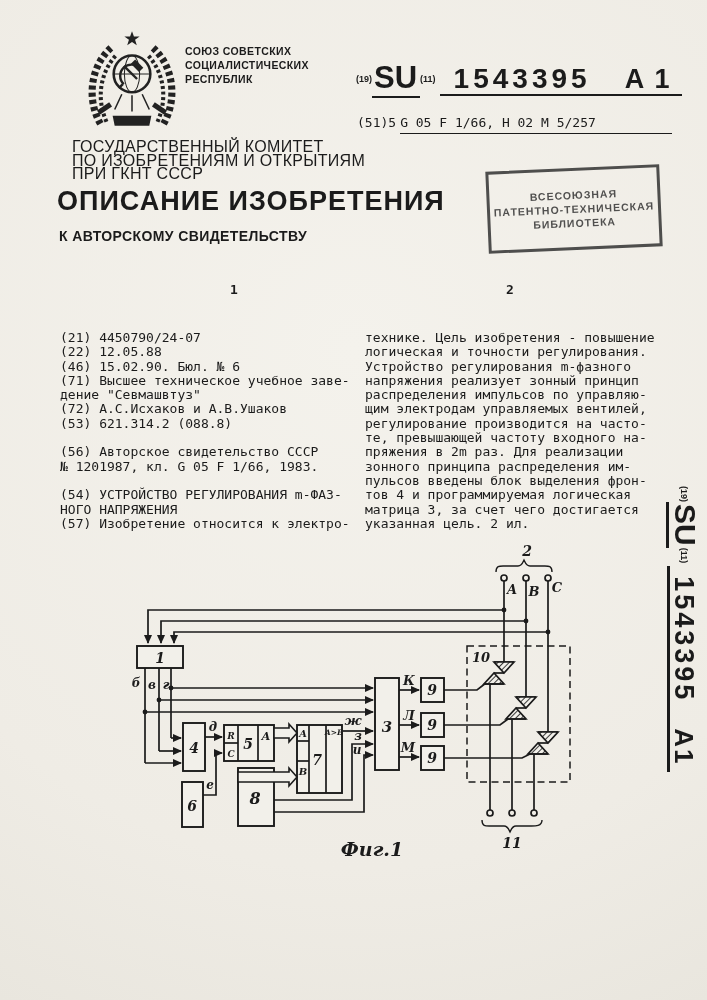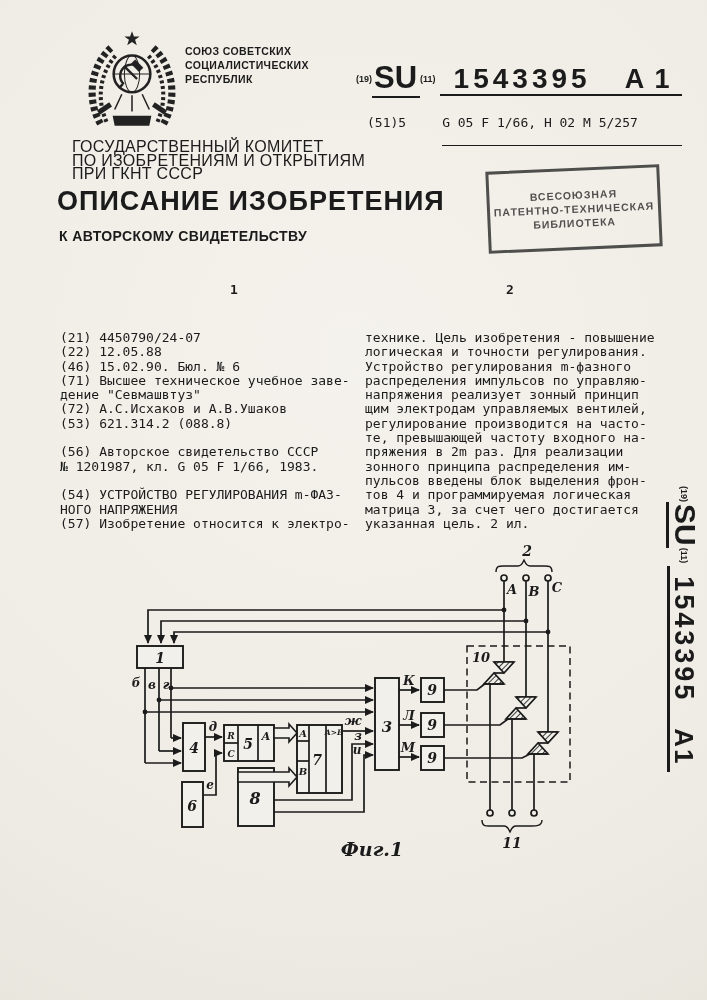--- a/index.html
+++ b/index.html
@@ -11,22 +11,22 @@
   .abs{position:absolute;}
   .mono{font-family:"DejaVu Sans Mono",monospace;}
   
   .union{left:185px;top:44px;font-size:10.5px;font-weight:bold;line-height:14px;letter-spacing:.4px;}
   .su-row{left:356px;top:60px;white-space:nowrap;}
   .code-small{font-size:9px;font-weight:bold;vertical-align:6px;}
   .su-big{font-size:31px;font-weight:bold;border-bottom:2.5px solid #1b1b1b;padding:0 3px 1px 2px;}
   .numwrap{border-bottom:2.5px solid #1b1b1b;padding:0 10px 3px 14px;margin-left:4px;}
   .doc-num{font-size:28px;font-weight:bold;letter-spacing:4px;}
   .kind{font-size:27px;font-weight:bold;margin-left:34px;letter-spacing:2px;margin-top:32px;}
-  .ipc-row{left:367px;top:115px;width:315px;display:flex;font-size:13px;gap:32px;}
-  .ipc-codes{flex:1;border-bottom:1.6px solid #1b1b1b;padding-bottom:15px;margin-left:4px;}
+  .ipc-row{left:357px;top:115px;width:315px;display:flex;font-size:13px;}
+  .ipc-codes{flex:1;border-bottom:1.6px solid #1b1b1b;padding-bottom:3px;margin-left:4px;}
   .committee{left:72px;top:140px;font-size:16px;font-weight:normal;line-height:13.5px;letter-spacing:.3px;}
   .doc-title{left:57px;top:186px;font-size:27px;font-weight:bold;letter-spacing:1px;text-align:right;}
   .doc-subtitle{left:59px;top:228px;font-size:14px;font-weight:bold;letter-spacing:.4px;}
   .stamp{
     left:487px;top:168px;width:168px;height:76px;border:3px solid #2b2b2b;
     transform:rotate(-2.5deg);opacity:.82;display:flex;flex-direction:column;
     justify-content:center;text-align:center;
   }
   .stamp div{font-size:10.5px;font-weight:bold;letter-spacing:1px;color:#2e2e2e;line-height:14px;}
   
@@ -123,22 +123,22 @@
       <div>№ 1201987, кл. G 05 F 1/66, 1983.</div>
       <div>&nbsp;</div>
       <div>(54) УСТРОЙСТВО РЕГУЛИРОВАНИЯ m-ФАЗ-</div>
       <div>НОГО НАПРЯЖЕНИЯ</div>
       <div>(57) Изобретение относится к электро-</div>
     </div>
   <div class="abs textcol mono" style="left:365px;width:308px">
       <div>технике. Цель изобретения - повышение</div>
       <div>логическая и точности регулирования.</div>
       <div>Устройство регулирования m-фазного</div>
+      <div>напряжения реализует зонный принцип</div>
       <div>распределения импульсов по управляю-</div>
-      <div>напряжения реализует зонный принцип</div>
       <div>щим электродам управляемых вентилей,</div>
       <div>регулирование производится на часто-</div>
       <div>те, превышающей частоту входного на-</div>
       <div>пряжения в 2m раз. Для реализации</div>
       <div>зонного принципа распределения им-</div>
       <div>пульсов введены блок выделения фрон-</div>
       <div>тов 4 и программируемая логическая</div>
       <div>матрица 3, за счет чего достигается</div>
       <div>указанная цель. 2 ил.</div>
     </div>

